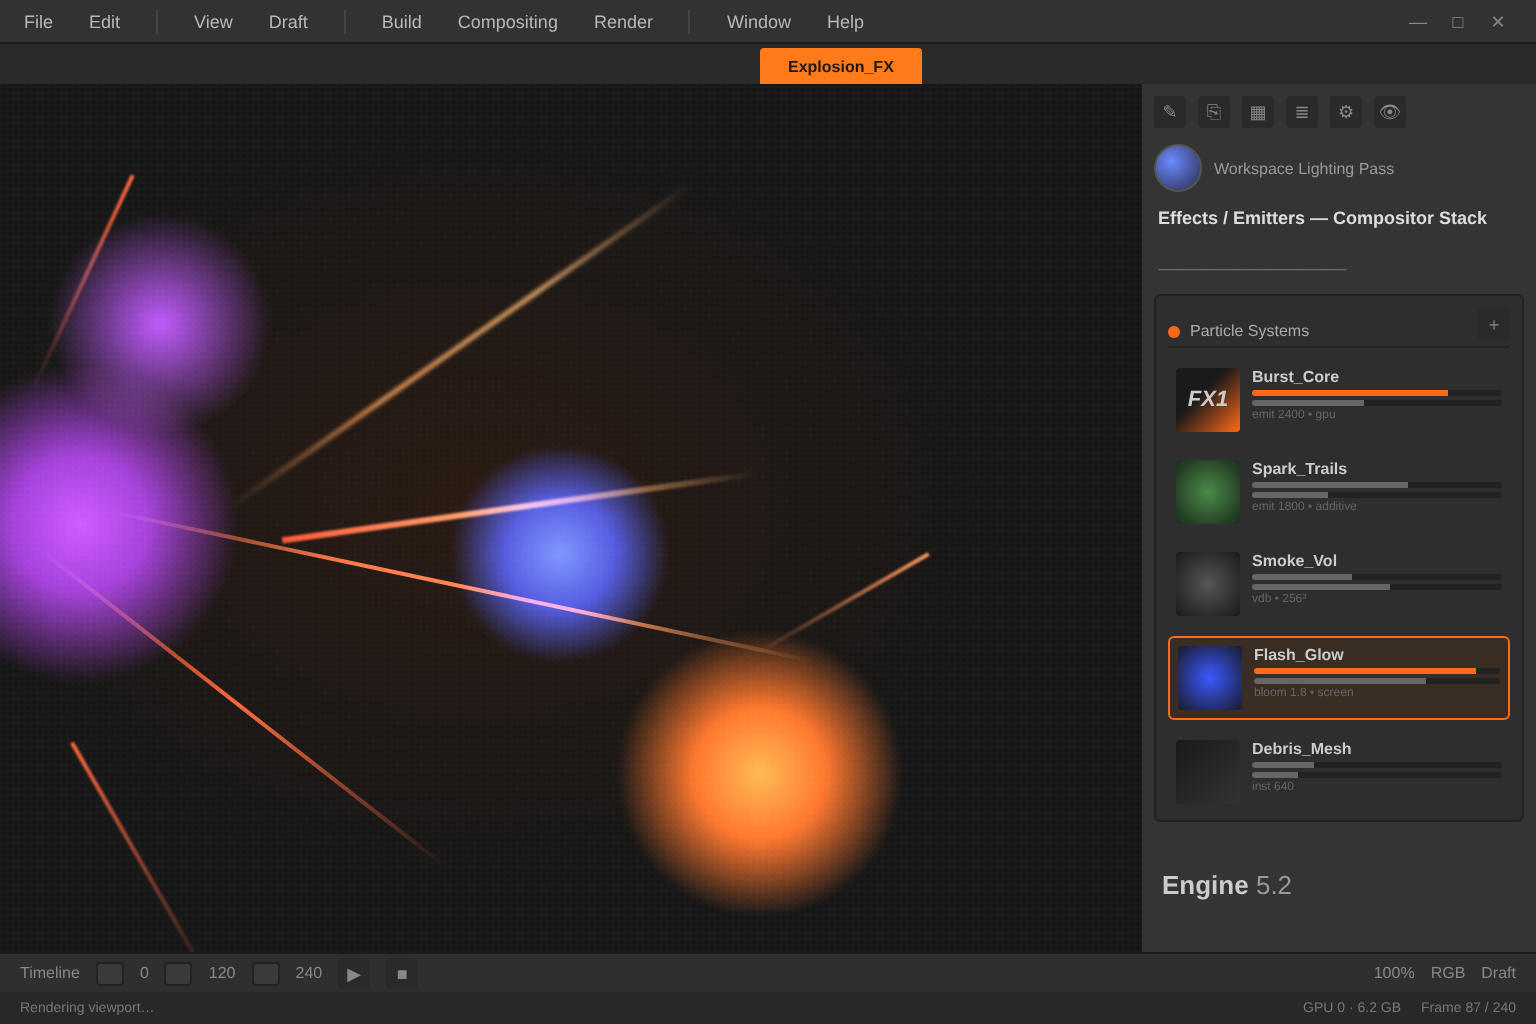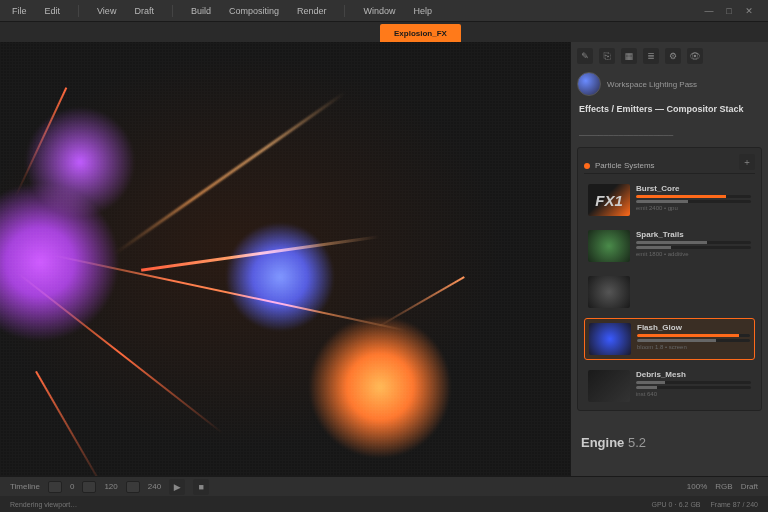--- a/index.html
+++ b/index.html
@@ -31,21 +31,21 @@
 .panel-row{display:flex;align-items:center;gap:6px;font-size:8px;color:#999}
 .iconbtn{width:16px;height:16px;background:#2a2a2a;border-radius:2px;display:flex;align-items:center;justify-content:center;font-size:9px;color:#888;cursor:pointer}
 .avatar{width:24px;height:24px;border-radius:50%;background:radial-gradient(circle at 35% 35%,#6a8bff,#2a2a4a);border:1px solid #555}
 .panel-title{font-size:9px;color:#ddd;font-weight:600;margin:4px 0 14px 2px}
 .panel-sub{font-size:7px;color:#777;margin-bottom:4px;padding:0 2px;white-space:nowrap;overflow:hidden}
 .inspector{background:#2e2e2e;border:1px solid #222;border-radius:3px;padding:6px;display:flex;flex-direction:column;gap:6px;flex:1;min-height:0;overflow:hidden}
 .insp-head{display:flex;justify-content:space-between;align-items:flex-end;font-size:8px;color:#aaa;padding-bottom:3px;border-bottom:1px solid #222}
 .insp-head .dot{width:6px;height:6px;background:#ff6a1a;border-radius:50%}
 .asset{display:flex;gap:6px;align-items:flex-start;padding:4px;border-radius:3px}
 .asset.selected{border:1px solid #ff6a1a;background:#3a2e24}
-.thumb{width:42px;height:32px;background:#1a1a1a;border-radius:2px;flex-shrink:0;display:flex;align-items:center;justify-content:center;font-size:15px;font-weight:700;color:#ccc;font-style:italic}
+.thumb{width:32px;height:32px;background:#1a1a1a;border-radius:2px;flex-shrink:0;display:flex;align-items:center;justify-content:center;font-size:11px;font-weight:700;color:#ccc;font-style:italic}
 .thumb.t-fx1{background:linear-gradient(135deg,#1a1a1a 40%,#ff6a1a)}
 .thumb.t-fx2{background:radial-gradient(circle,#4a8b4a,#1a2a1a)}
 .thumb.t-fx3{background:radial-gradient(circle,#555,#1a1a1a)}
 .thumb.t-fx4{background:radial-gradient(circle,#3a5aff,#1a1a2a)}
 .thumb.t-fx5{background:linear-gradient(135deg,#1a1a1a,#333)}
 .asset-info{flex:1;display:flex;flex-direction:column;gap:2px;min-width:0}
 .asset-name{font-size:8px;color:#ccc;font-weight:600;white-space:nowrap;overflow:hidden}
 .bar{height:3px;background:#222;border-radius:2px;overflow:hidden}
 .bar>div{height:100%;background:#666}
 .bar.accent>div{background:#ff6a1a}
@@ -152,20 +152,30 @@
               </div>
             <div class="bar">
                 <div style="width:30%"></div>
               </div>
             <div class="meta">emit 1800 • additive</div>
           </div>
         </div>
 
         <div class="asset">
           <div class="thumb t-fx3"></div>
+          <div class="asset-info">
+            <div class="asset-name">Smoke_Vol</div>
+            <div class="bar">
+                <div style="width:40%"></div>
+              </div>
+            <div class="bar">
+                <div style="width:55%"></div>
+              </div>
+            <div class="meta">vdb • 256³</div>
+          </div>
         </div>
 
         <div class="asset selected">
           <div class="thumb t-fx4"></div>
           <div class="asset-info">
             <div class="asset-name">Flash_Glow</div>
             <div class="bar accent">
                 <div style="width:90%"></div>
               </div>
             <div class="bar">

